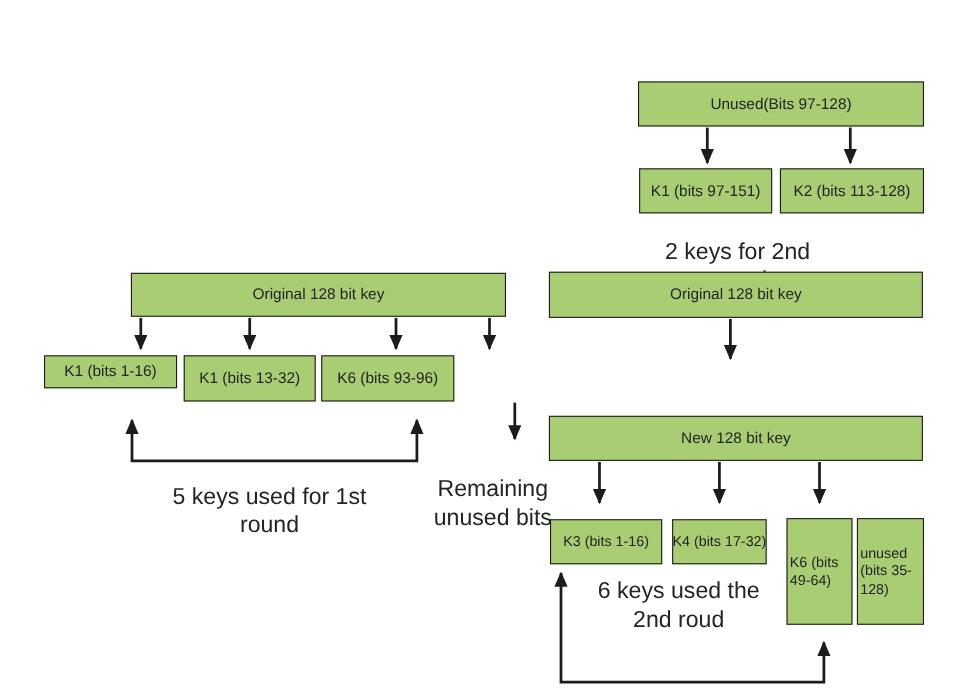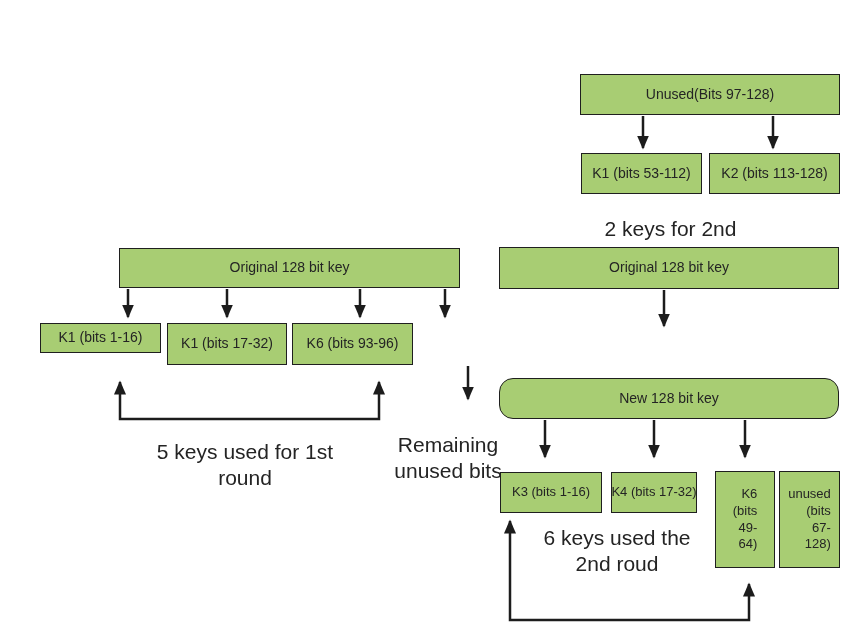--- a/index.html
+++ b/index.html
@@ -16,25 +16,25 @@
     overflow: hidden;
   }
   .box {
     position: absolute;
     background: #a8cd73;
     border: 1.5px solid #1f1f1f;
     box-sizing: border-box;
     display: flex;
     align-items: center;
     justify-content: center;
-    text-align: right;
+    text-align: left;
     font-size: 14px;
     color: #242424;
     line-height: 1.28;
-    padding: 1px 19px;
+    padding: 1px 2px;
     white-space: nowrap;
   }
   .box.small { font-size: 13px; }
   .box.wrap { white-space: normal; }
   .caption {
     position: absolute;
     font-size: 21px;
     color: #242424;
     text-align: center;
     line-height: 1.25;
@@ -79,32 +79,32 @@
 
     <line class="stem" x1="664" y1="290" x2="664" y2="326" marker-end="url(#ah)"></line>
     <line class="stem" x1="545" y1="420" x2="545" y2="457" marker-end="url(#ah)"></line>
     <line class="stem" x1="654" y1="420" x2="654" y2="457" marker-end="url(#ah)"></line>
     <line class="stem" x1="745" y1="420" x2="745" y2="457" marker-end="url(#ah)"></line>
 
     <path class="stem" d="M510,521 L510,620 L749,620 L749,584" marker-start="url(#ah)" marker-end="url(#ah)"></path>
   </svg>
 
   <div class="box" style="left:580px; top:74px; width:260px; height:41px;">Unused(Bits 97-128)</div>
-  <div class="box" style="left:581px; top:153px; width:121px; height:41px;">K1 (bits 53-112)</div>
+  <div class="box" style="left:581px; top:153px; width:121px; height:41px;">K1 (bits 97-151)</div>
   <div class="box" style="left:709px; top:153px; width:131px; height:41px;">K2 (bits 113-128)</div>
   <div class="caption" style="left:598px; top:216px; width:145px;">2 keys for 2nd round</div>
 
   <div class="box" style="left:119px; top:248px; width:341px; height:40px;">Original 128 bit key</div>
   <div class="box" style="left:40px; top:323px; width:121px; height:30px;">K1 (bits 1-16)</div>
-  <div class="box" style="left:167px; top:323px; width:120px; height:42px;">K1 (bits 17-32)</div>
+  <div class="box" style="left:167px; top:323px; width:120px; height:42px;">K1 (bits 13-32)</div>
   <div class="box" style="left:292px; top:323px; width:121px; height:42px;">K6 (bits 93-96)</div>
   <div class="caption" style="left:155px; top:439px; width:180px;">5 keys used for 1st round</div>
   <div class="caption" style="left:384px; top:432px; width:128px;">Remaining unused bits</div>
 
   <div class="box" style="left:499px; top:247px; width:340px; height:42px;">Original 128 bit key</div>
-  <div class="box" style="left:499px; top:378px; width:340px; height:41px;border-radius:14px;">New 128 bit key</div>
+  <div class="box" style="left:499px; top:378px; width:340px; height:41px;">New 128 bit key</div>
   <div class="box small" style="left:500px; top:472px; width:102px; height:41px;">K3 (bits 1-16)</div>
   <div class="box small" style="left:611px; top:472px; width:86px; height:41px;">K4 (bits 17-32)</div>
   <div class="box small wrap" style="left:715px; top:471px; width:60px; height:97px;">K6 (bits 49-64)</div>
-  <div class="box small wrap" style="left:779px; top:471px; width:61px; height:97px;">unused (bits 67-128)</div>
+  <div class="box small wrap" style="left:779px; top:471px; width:61px; height:97px;">unused (bits 35-128)</div>
   <div class="caption" style="left:527px; top:525px; width:180px;">6 keys used the 2nd roud</div>
 
 </div>
 
 </body></html>

